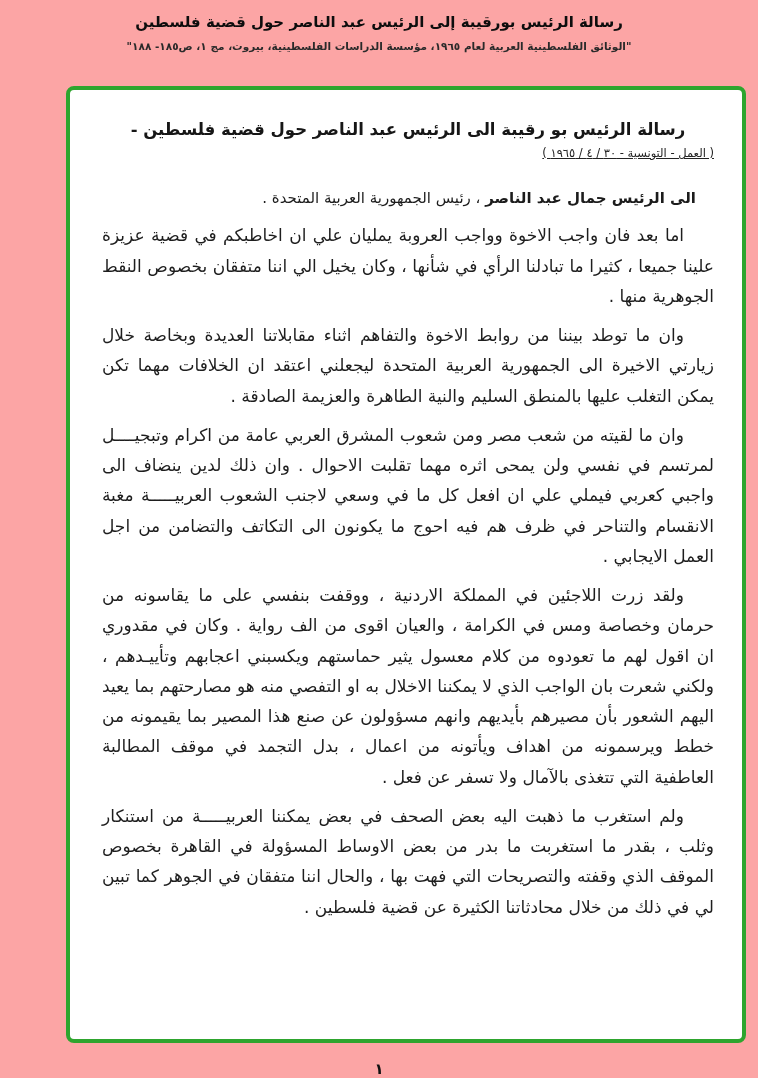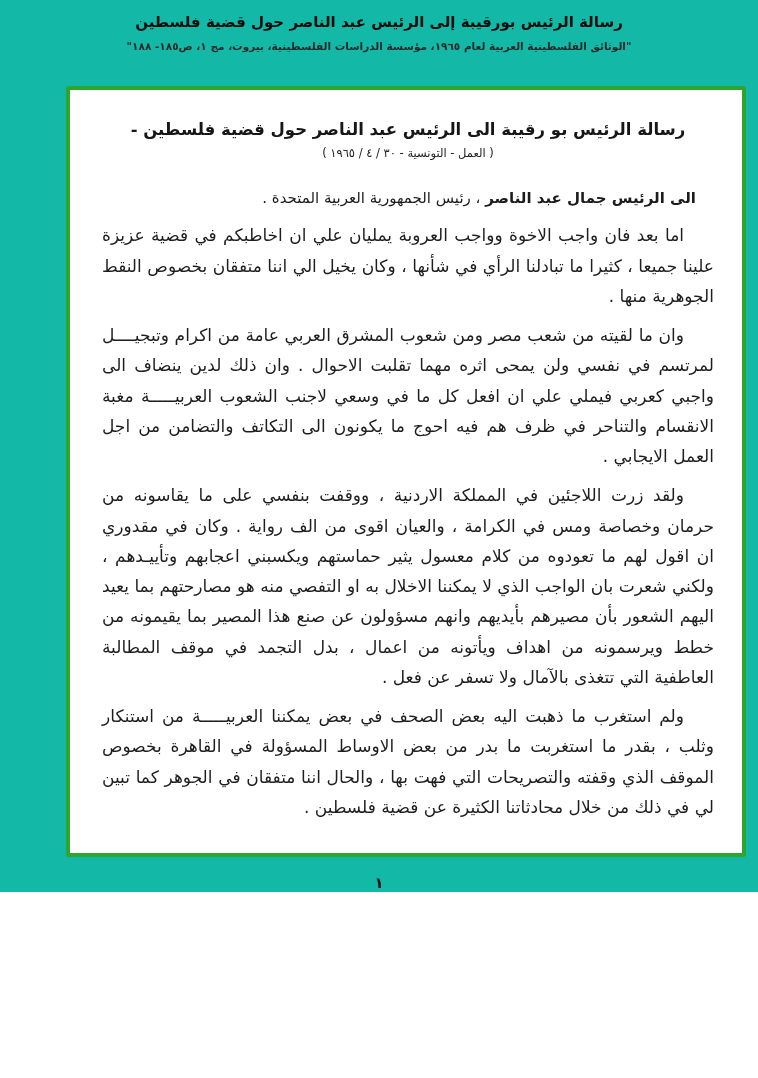--- a/index.html
+++ b/index.html
@@ -4,22 +4,22 @@
 <style>
   html, body {
     margin: 0;
     padding: 0;
     background: #ffffff;
     font-family: "DejaVu Sans", sans-serif;
   }
   .page {
     position: relative;
     width: 758px;
-    height: 892px;
-    background: #14b8a6;
+    height: 1078px;
+    background: #fca5a5;
     overflow: hidden;
     direction: rtl;
     color: #1c1c1c;
   }
   .page-header {
     text-align: center;
     padding-top: 13px;
   }
   .header-title {
     font-size: 15px;
@@ -33,42 +33,43 @@
     color: #2a2a2a;
     margin-top: 9px;
   }
   .green-box {
     position: absolute;
     top: 86px;
     left: 66px;
     right: 12px;
     bottom: 35px;
     border: 4px solid #2ea52e;
-    border-radius: 3px;
+    border-radius: 8px;
     background: #ffffff;
   }
   .letter {
     position: absolute;
     top: 0;
     left: 0;
     right: 0;
     padding: 30px 28px 0 32px;
   }
   .letter-title {
     text-align: center;
     font-size: 16.5px;
     font-weight: bold;
     color: #161616;
   }
   .letter-subtitle {
-    text-align: center;
+    text-align: right;
     font-size: 11.5px;
     color: #222222;
     margin-top: 7px;
     letter-spacing: 1px;
+    text-decoration: underline;
   }
   .salutation {
     margin: 25px 0 0 0;
     font-size: 15px;
     line-height: 1.75;
     text-indent: 18px;
   }
   .salutation .bold {
     font-weight: bold;
   }
@@ -106,20 +107,21 @@
     <div class="letter">
 
       <div class="letter-title">رسالة الرئيس بو رقيبة الى الرئيس عبد الناصر حول قضية فلسطين -</div>
 
       <div class="letter-subtitle">( العمل - التونسية - ٣٠ / ٤ / ١٩٦٥ )</div>
 
       <p class="salutation"><span class="bold">الى الرئيس جمال عبد الناصر</span><span> ، رئيس الجمهورية العربية المتحدة .</span></p>
 
       <p class="para">اما بعد فان واجب الاخوة وواجب العروبة يمليان علي ان اخاطبكم في قضية عزيزة علينا جميعا ، كثيرا ما تبادلنا الرأي في شأنها ، وكان يخيل الي اننا متفقان بخصوص النقط الجوهرية منها .</p>
 
+      <p class="para">وان ما توطد بيننا من روابط الاخوة والتفاهم اثناء مقابلاتنا العديدة وبخاصة خلال زيارتي الاخيرة الى الجمهورية العربية المتحدة ليجعلني اعتقد ان الخلافات مهما تكن يمكن التغلب عليها بالمنطق السليم والنية الطاهرة والعزيمة الصادقة .</p>
 
       <p class="para">وان ما لقيته من شعب مصر ومن شعوب المشرق العربي عامة من اكرام وتبجيــــل لمرتسم في نفسي ولن يمحى اثره مهما تقلبت الاحوال . وان ذلك لدين ينضاف الى واجبي كعربي فيملي علي ان افعل كل ما في وسعي لاجنب الشعوب العربيـــــة مغبة الانقسام والتناحر في ظرف هم فيه احوج ما يكونون الى التكاتف والتضامن من اجل العمل الايجابي .</p>
 
       <p class="para">ولقد زرت اللاجئين في المملكة الاردنية ، ووقفت بنفسي على ما يقاسونه من حرمان وخصاصة ومس في الكرامة ، والعيان اقوى من الف رواية .  وكان في مقدوري ان اقول لهم ما تعودوه من كلام معسول يثير حماستهم ويكسبني اعجابهم وتأييـدهم ، ولكني شعرت بان الواجب الذي لا يمكننا الاخلال به او التفصي منه هو مصارحتهم بما يعيد اليهم الشعور بأن مصيرهم بأيديهم وانهم مسؤولون عن صنع هذا المصير بما يقيمونه من خطط ويرسمونه من اهداف ويأتونه من اعمال ، بدل التجمد في موقف المطالبة العاطفية التي تتغذى بالآمال ولا تسفر عن فعل .</p>
 
       <p class="para">ولم استغرب ما ذهبت اليه بعض الصحف في بعض يمكننا العربيـــــة من استنكار وثلب ، بقدر ما استغربت ما بدر من بعض الاوساط المسؤولة في القاهرة بخصوص الموقف الذي وقفته والتصريحات التي فهت بها ، والحال اننا متفقان في الجوهر كما تبين لي في ذلك من خلال محادثاتنا الكثيرة عن قضية فلسطين .</p>
 
 
     </div>
   </div>

